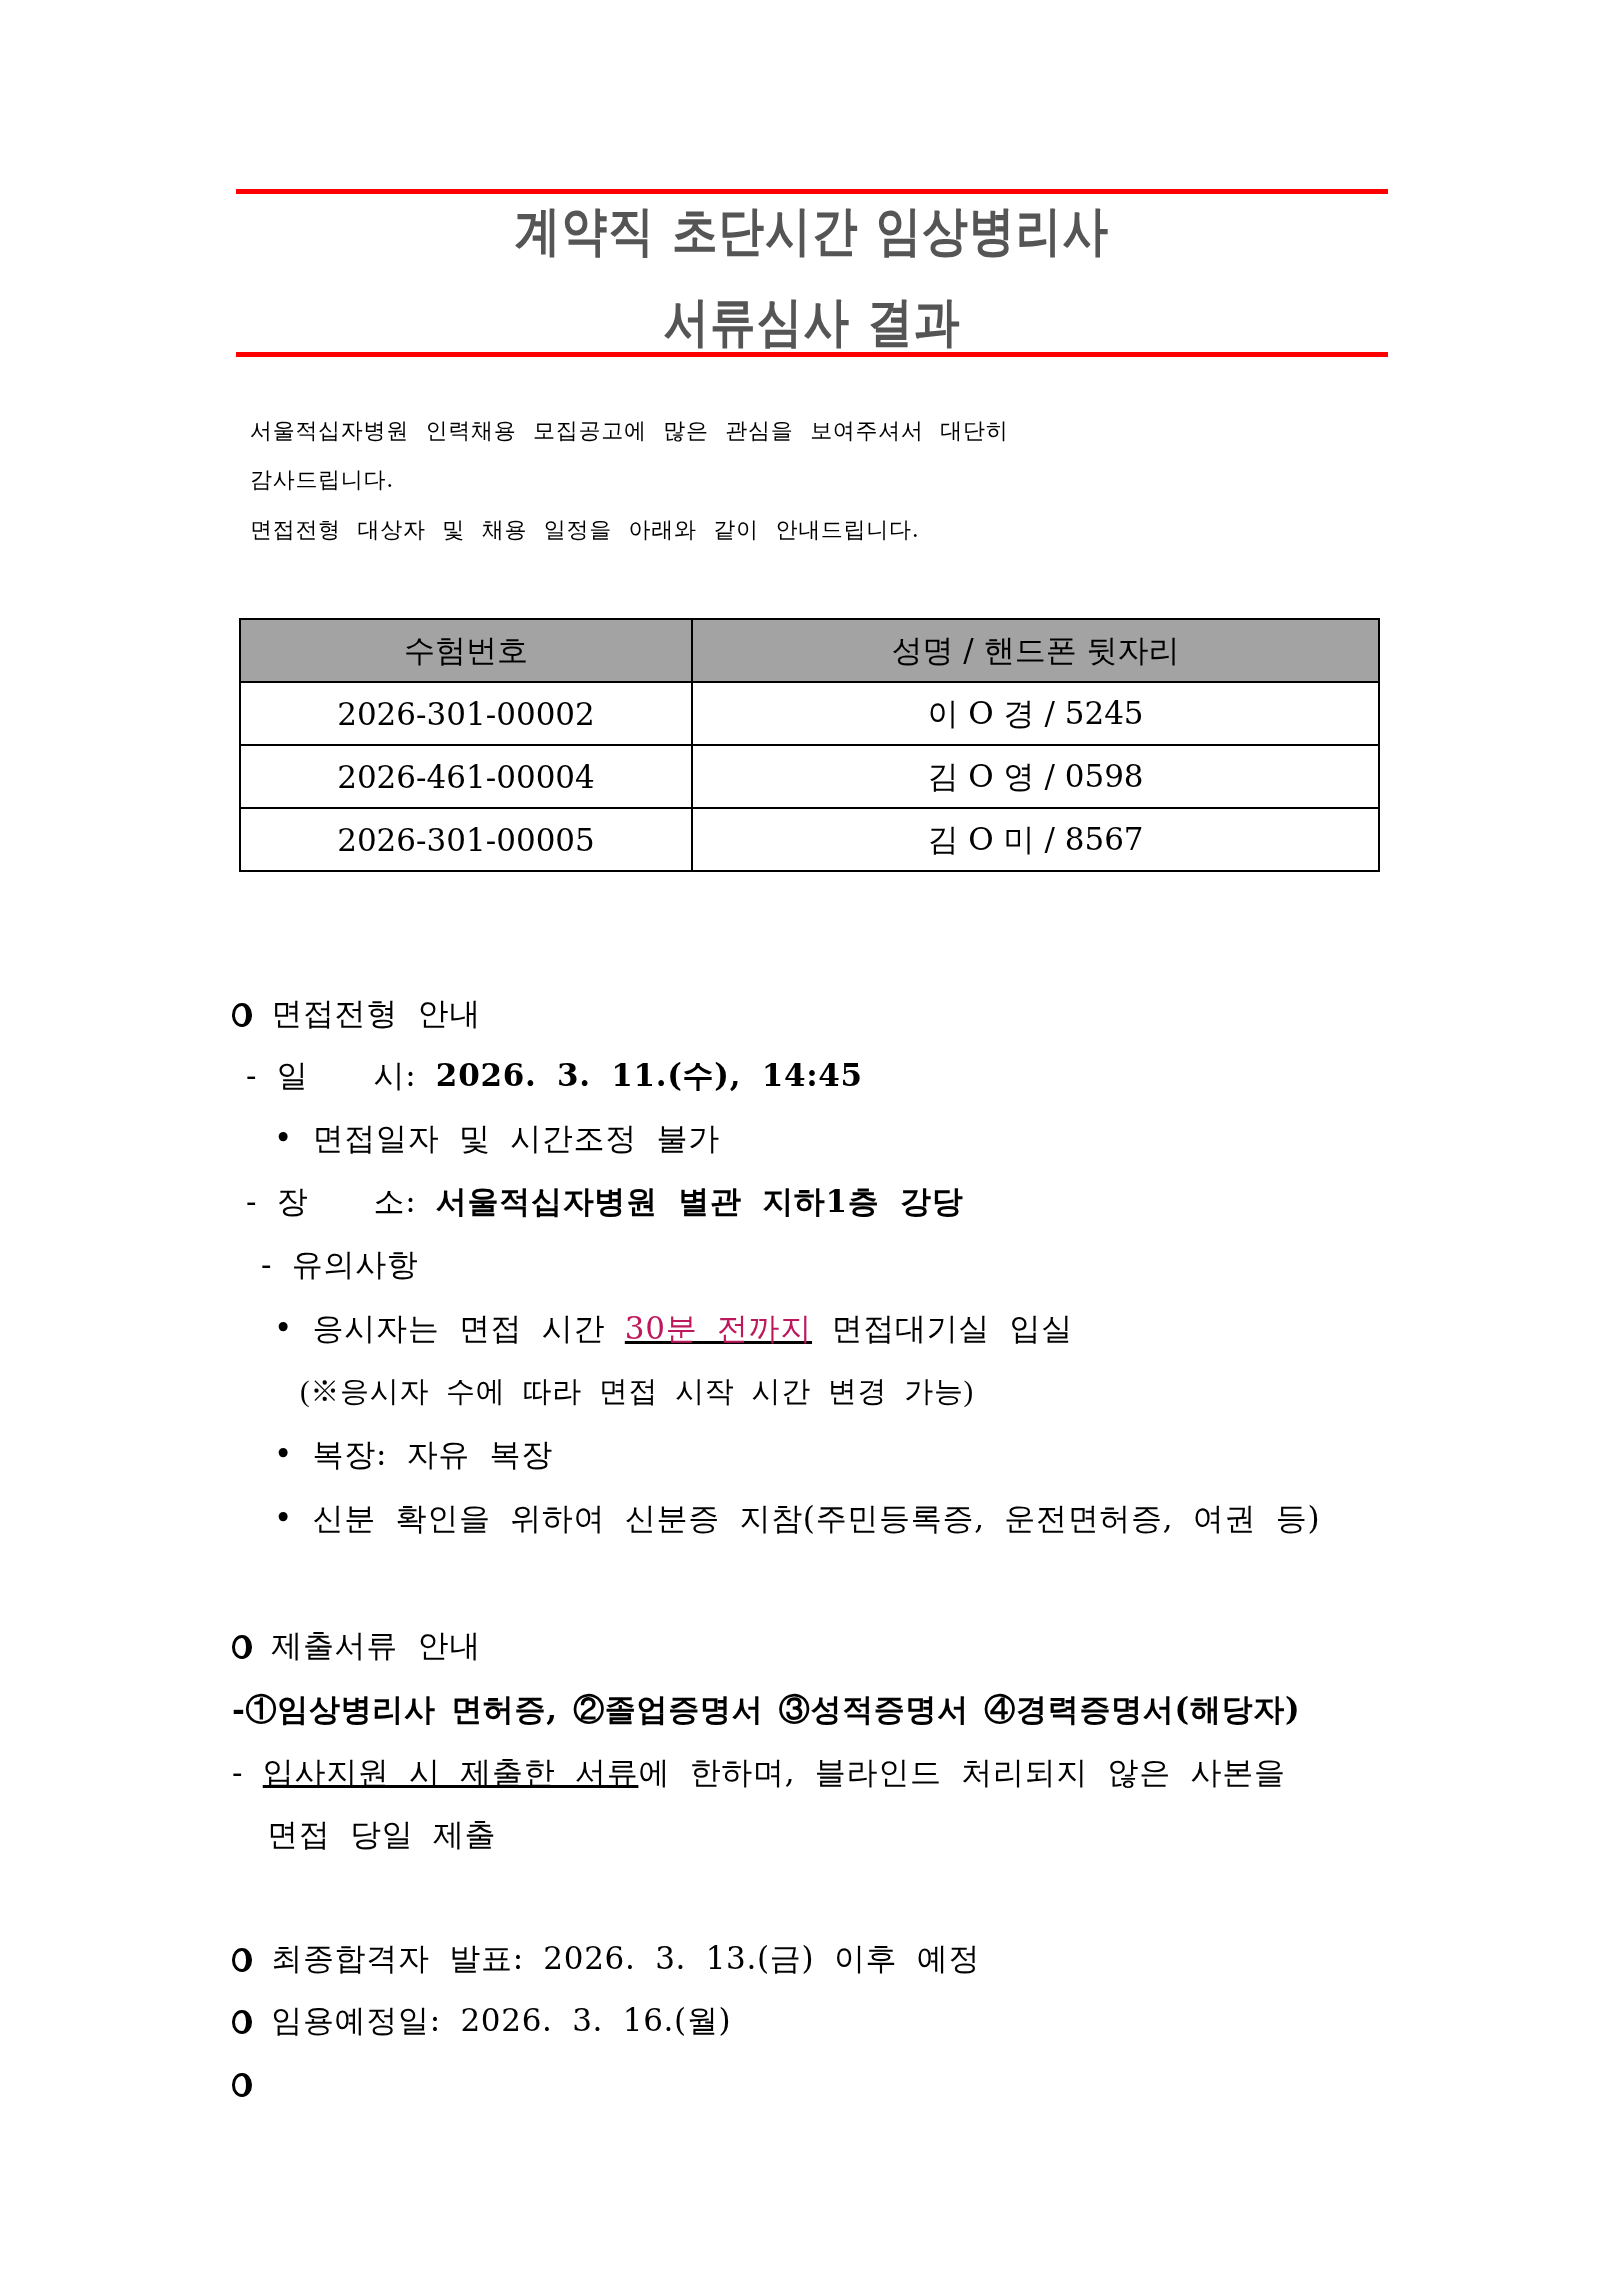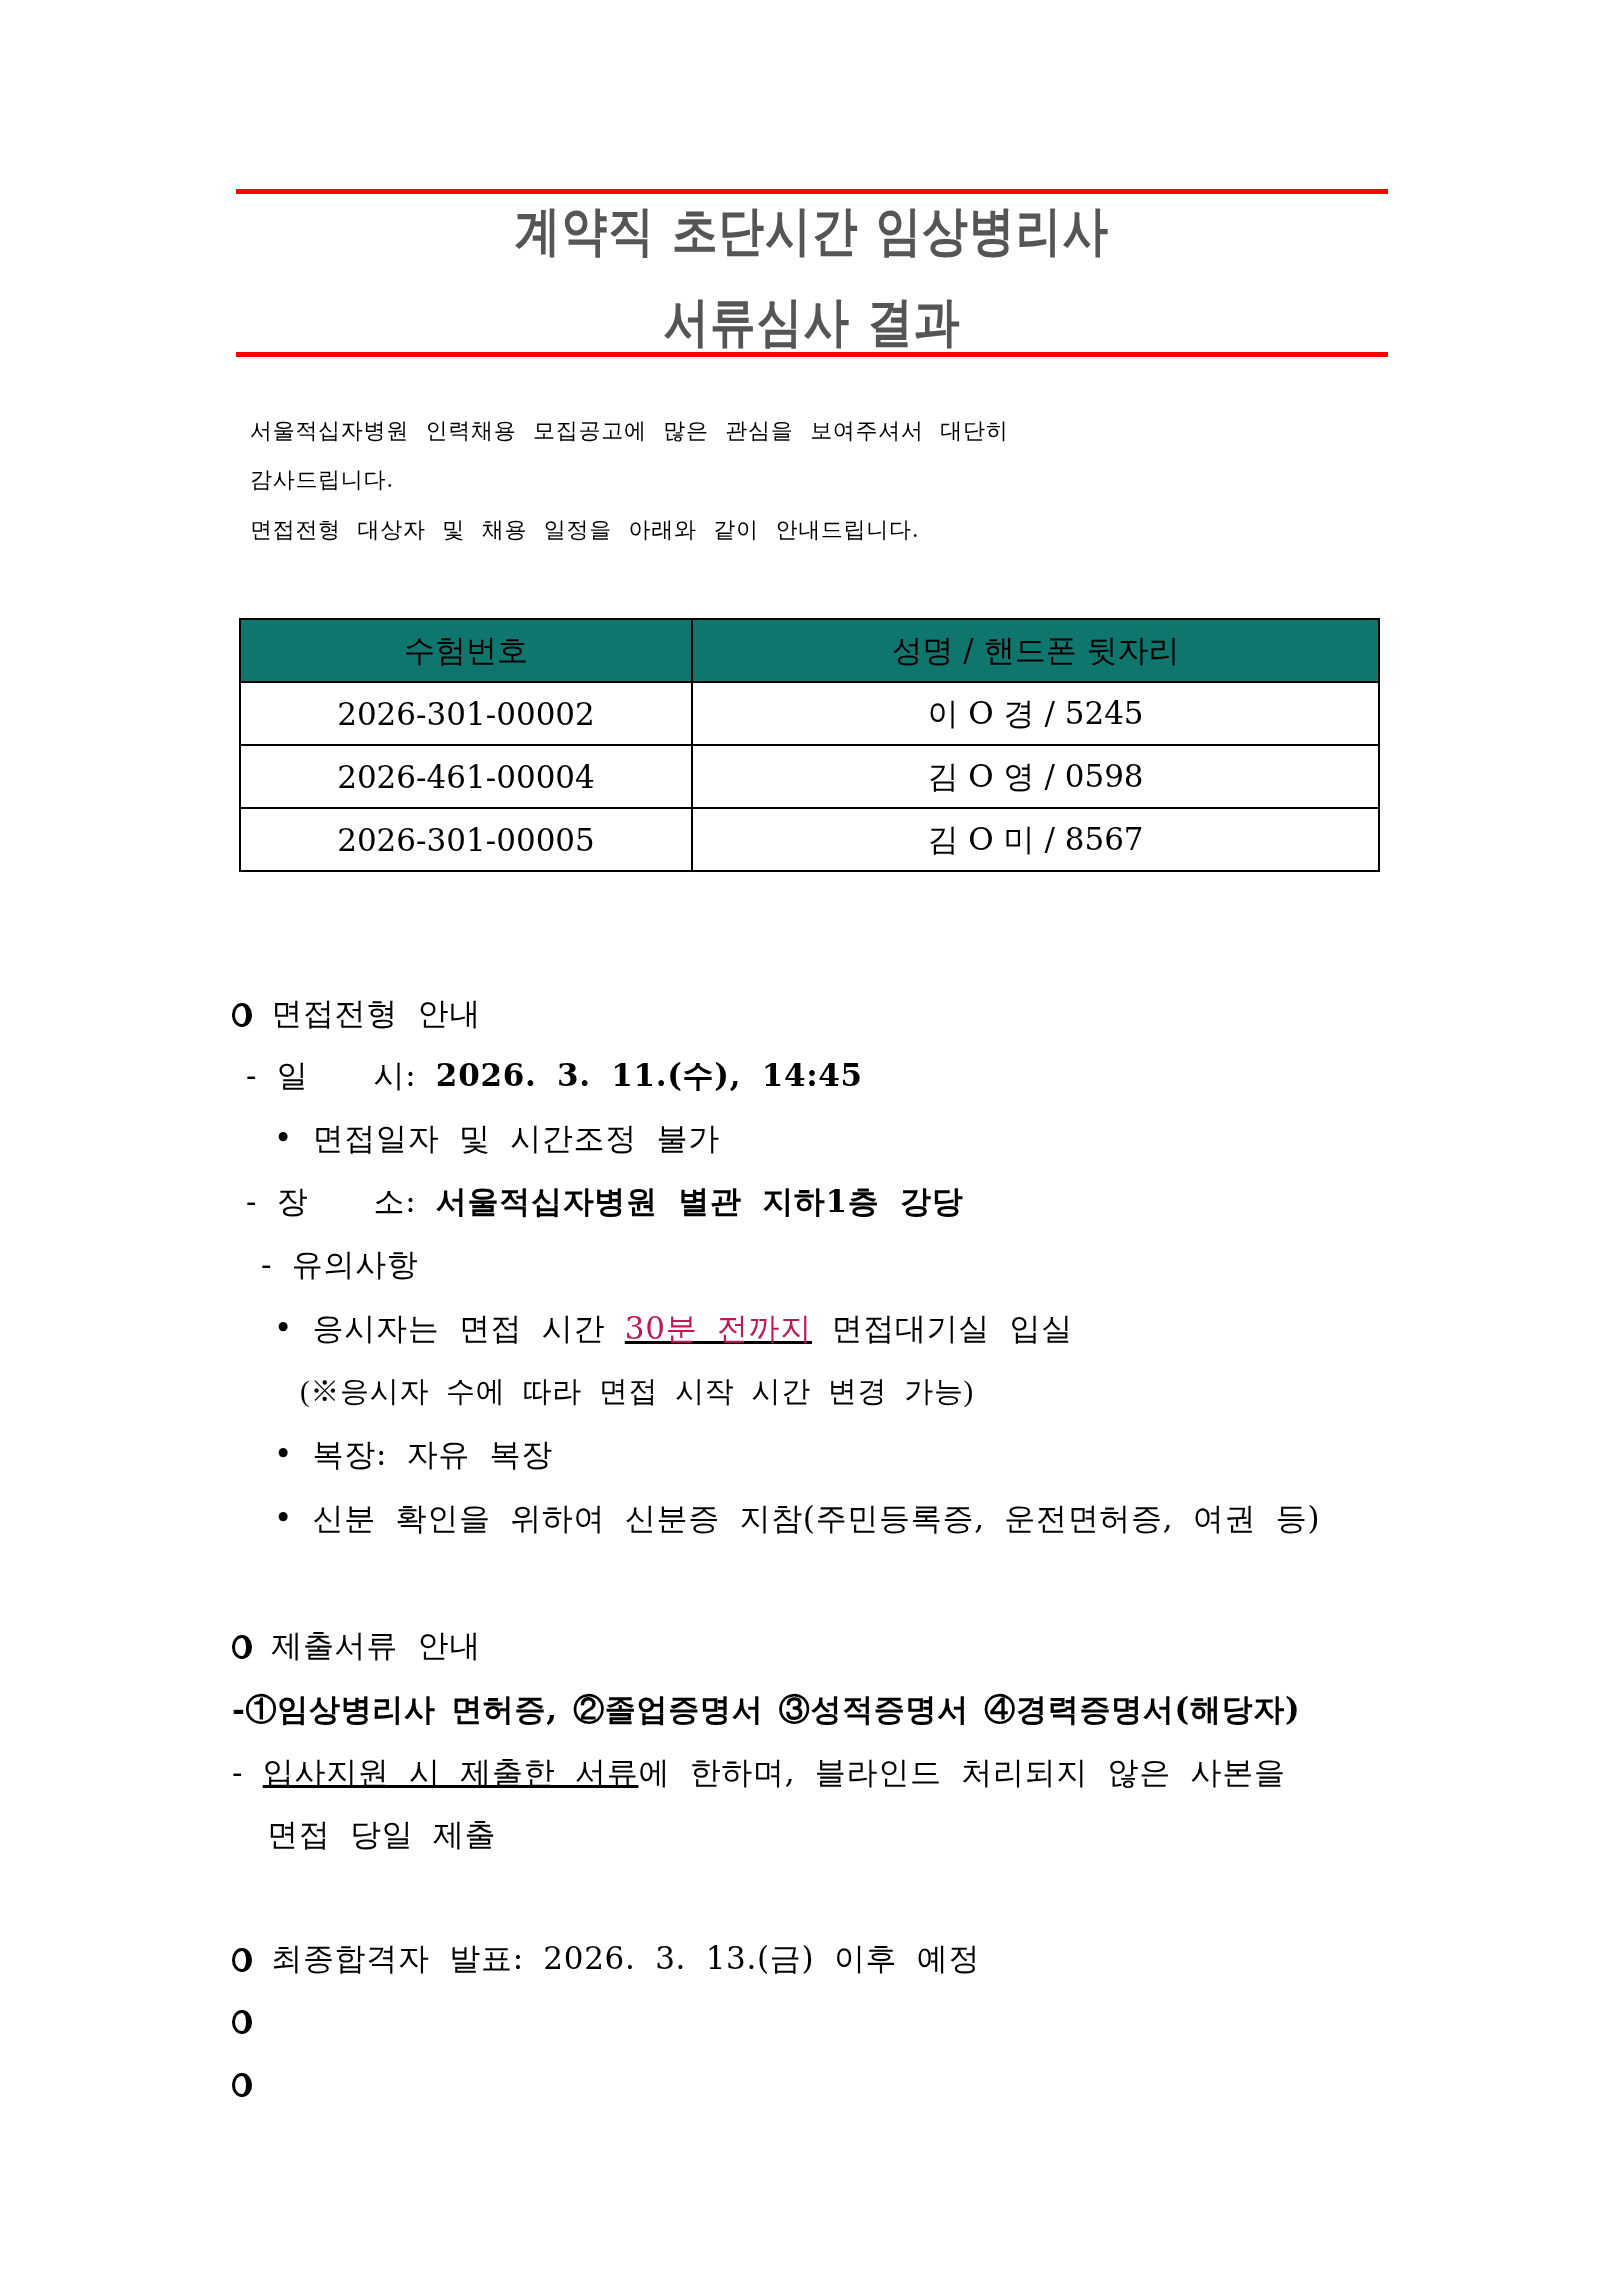--- a/index.html
+++ b/index.html
@@ -20,21 +20,21 @@
     letter-spacing: 0.7px; word-spacing: 9px; text-align: center;
   }
   table.results {
     position: absolute; left: 239px; top: 618px; width: 1141px;
     border-collapse: collapse; font-size: 31px;
   }
   table.results th, table.results td {
     border: 2px solid #000; height: 61px; text-align: center; font-weight: normal; padding: 0;
   }
   table.results td { border-top: 2.6px solid #000; }
-  table.results th { background: #0f766e; }
+  table.results th { background: #a3a3a3; }
   table.results .c1 { width: 450px; border-right: 0.7px solid #000; }
   .sec {
     position: absolute; left: 232px; font-size: 31px; line-height: 39px; white-space: nowrap;
     letter-spacing: 0.7px; word-spacing: 9px;
   }
   .circle {
     display: inline-block; width: 19.6px; height: 23.5px; border: 3.3px solid #000; border-radius: 50%;
     border-right-width: 6.5px; box-sizing: border-box; vertical-align: -2.6px; margin-right: 19.6px;
   }
   .b { font-weight: bold; }
@@ -103,18 +103,18 @@
 <div class="sec b" style="top:1690px; left:232px; word-spacing:3.9px;">-①임상병리사 면허증, ②졸업증명서 ③성적증명서 ④경력증명서(해당자)</div>
 <div class="sec" style="top:1753px;">
   <span>- </span><span class="u">입사지원 시 제출한 서류</span><span>에 한하며, 블라인드 처리되지 않은 사본을</span>
 </div>
 <div class="sec" style="top:1815px; left:267px;">면접 당일 제출</div>
 
 <div class="sec" style="top:1939px;">
   <span class="circle"></span><span>최종합격자 발표: 2026. 3. 13.(금) 이후 예정</span>
 </div>
 <div class="sec" style="top:2001px;">
-  <span class="circle"></span>
+  <span class="circle"></span><span>임용예정일: 2026. 3. 16.(월)</span>
 </div>
 <div class="sec" style="top:2064px; letter-spacing:0; word-spacing:5.2px;">
   <span class="circle"></span>
 </div>
 
 
 </body></html>

